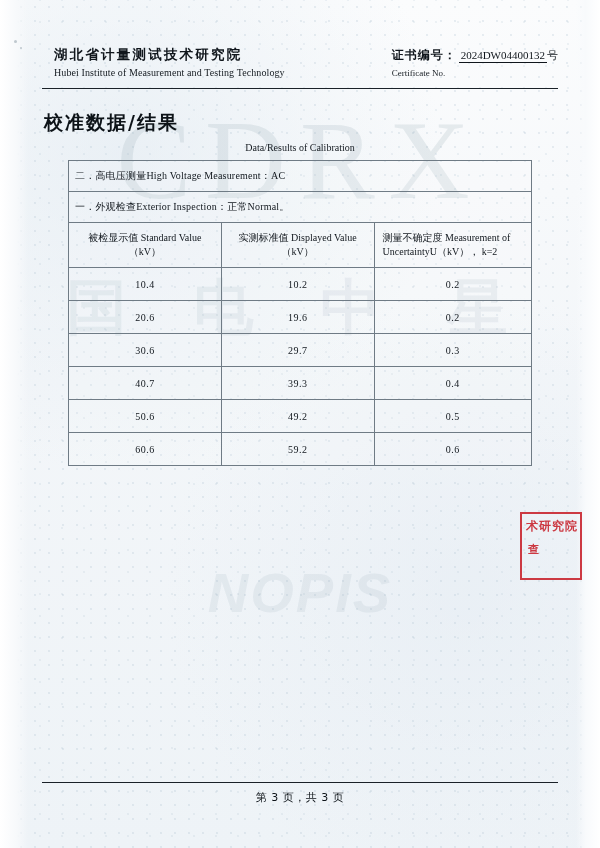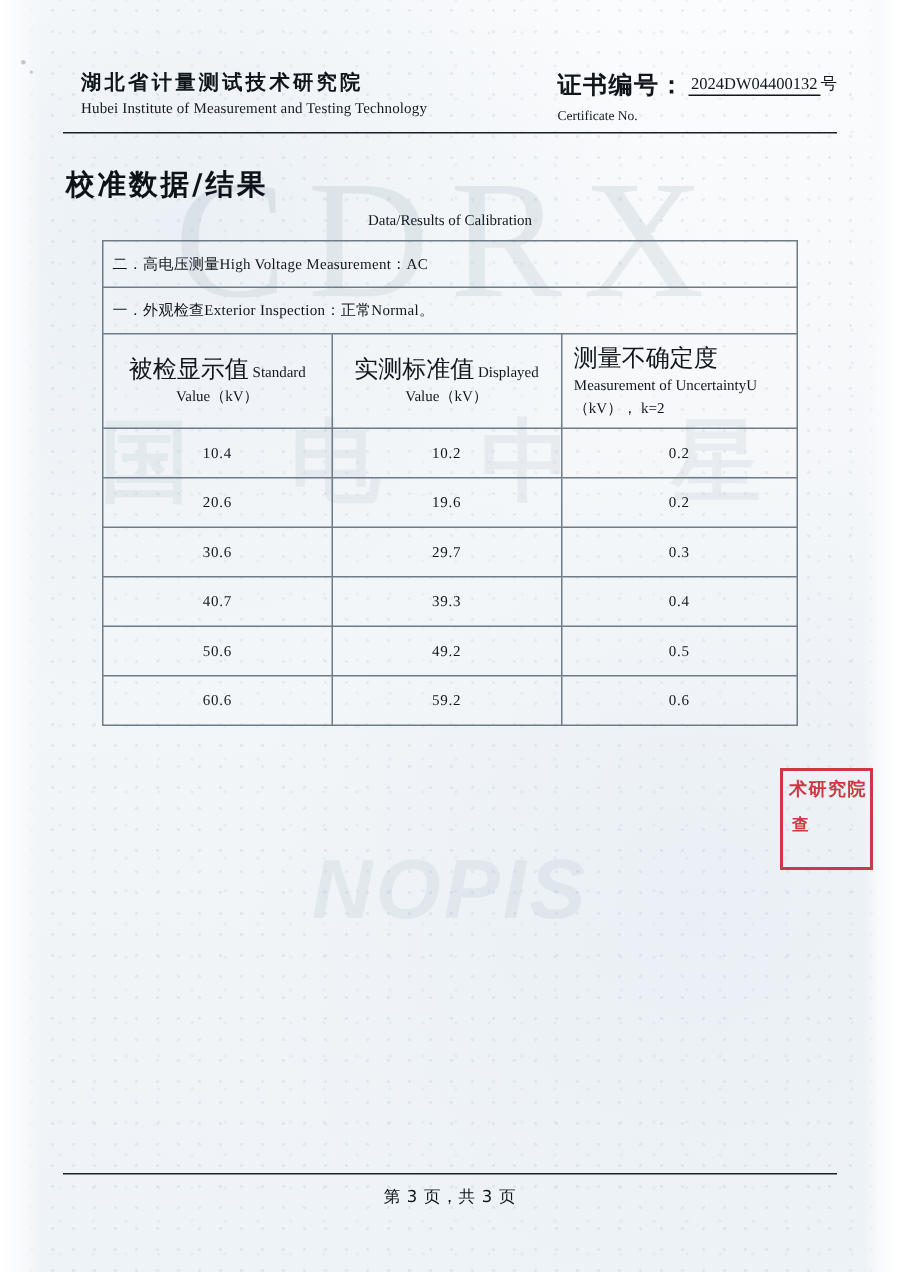--- a/index.html
+++ b/index.html
@@ -132,21 +132,21 @@
     display: flex;
     align-items: flex-start;
     padding-top: 1px;
   }
   .cert-labels {
     text-align: left;
   }
   .cert-cn {
     font-family: "DejaVu Sans", sans-serif;
     font-weight: 700;
-    font-size: 16px;
+    font-size: 12px;
     letter-spacing: 1px;
     color: #10161c;
     white-space: nowrap;
   }
   .cert-en {
     margin-top: 4px;
     font-family: "Liberation Serif", serif;
     font-size: 9px;
     color: #141a20;
     white-space: nowrap;
@@ -228,21 +228,21 @@
     font-size: 10px;
   }
   td.colhead {
     text-align: center;
     line-height: 1.45;
     height: 34px;
     font-size: 10px;
   }
   td.colhead .cn {
     font-family: Liberation Sans, sans-serif;
-    font-size: 16px;
+    font-size: 10px;
   }
   td.colhead.wrap {
     text-align: left;
     padding-left: 8px;
   }
   td.val {
     text-align: center;
     height: 22px;
     font-family: "DejaVu Sans Mono", monospace;
     font-size: 10px;

